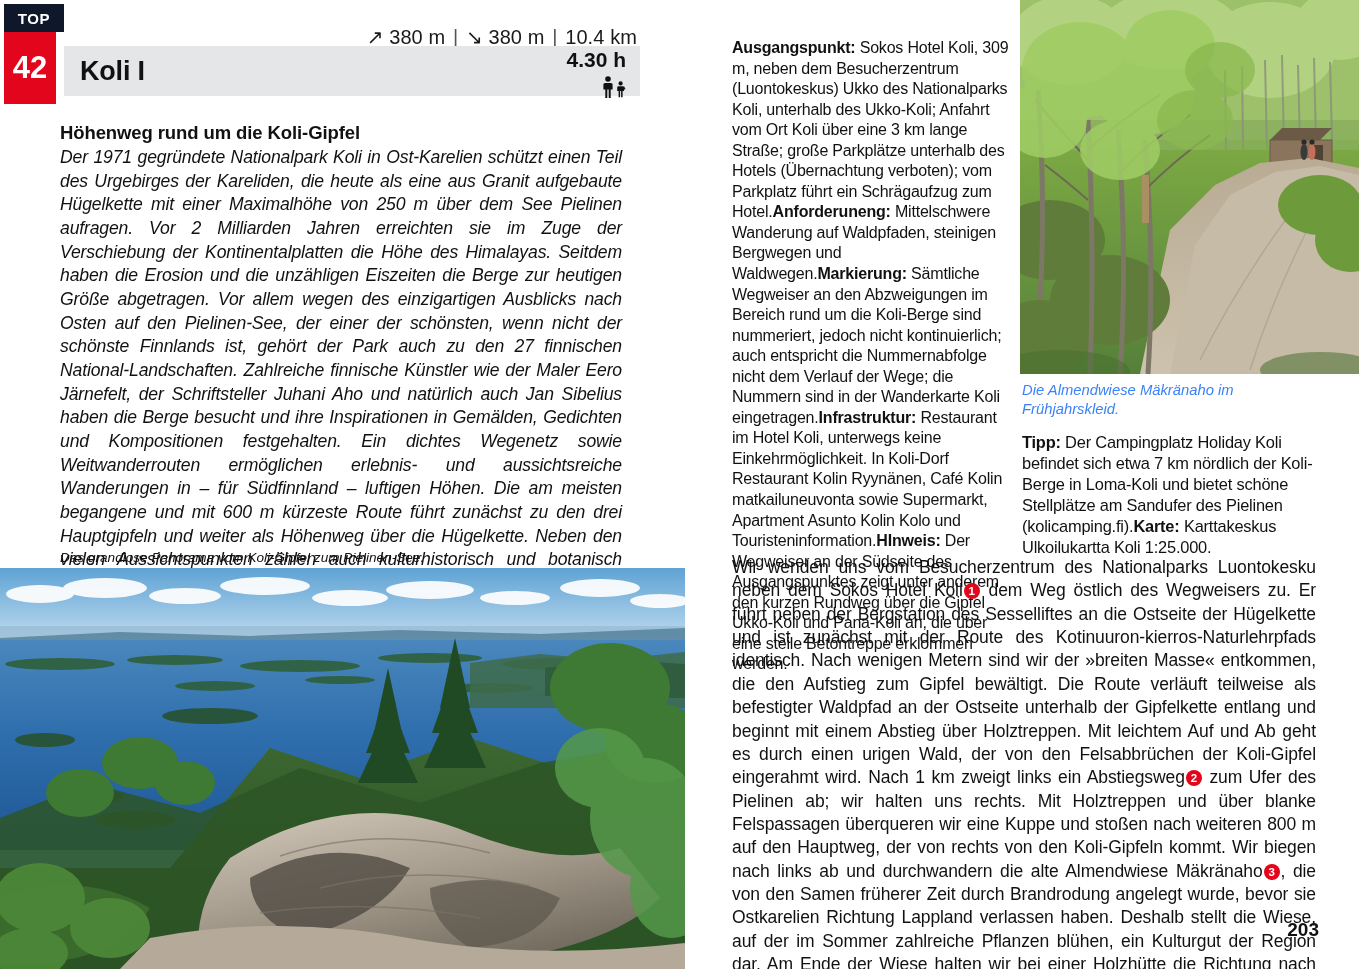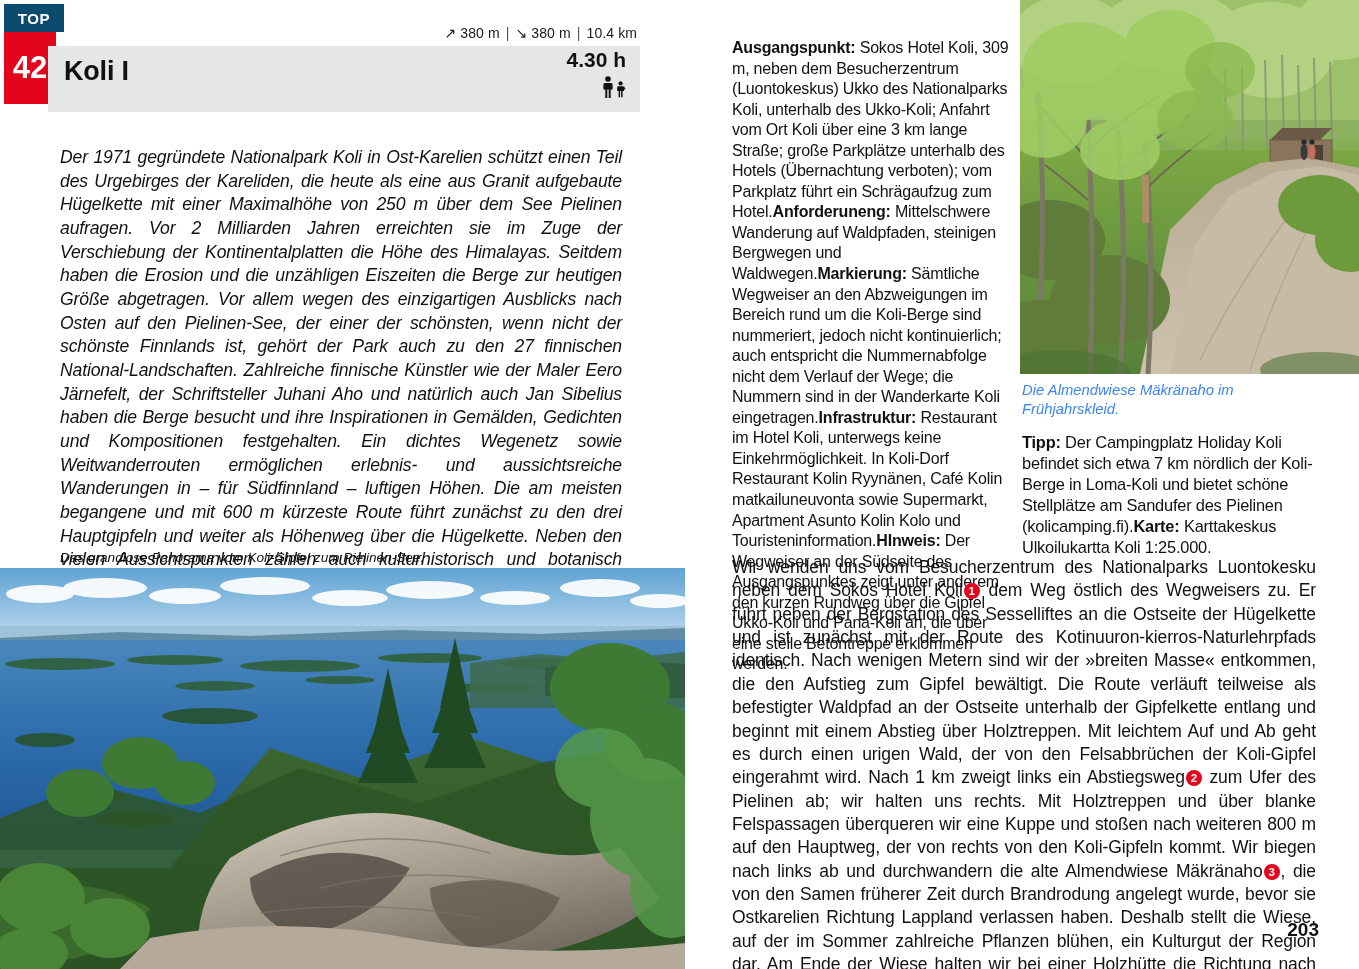--- a/index.html
+++ b/index.html
@@ -39,21 +39,21 @@
     top: 0;
     width: 645px;
     height: 115px;
   }
   .top-flag {
     position: absolute;
     left: 4px;
     top: 4px;
     width: 60px;
     height: 28px;
-    background: #0c4a6e;
+    background: #0f172a;
     color: #ffffff;
     font-size: 15px;
     font-weight: bold;
     letter-spacing: 0.6px;
     display: flex;
     align-items: center;
     justify-content: center;
   }
   .tour-number {
     position: absolute;
@@ -66,32 +66,32 @@
     font-size: 31px;
     font-weight: bold;
     display: flex;
     align-items: center;
     justify-content: center;
   }
   .stats-line {
     position: absolute;
     right: 8px;
     top: 25px;
-    font-size: 14px;
+    font-size: 20px;
     color: #1a1a1a;
     white-space: nowrap;
     letter-spacing: 0.1px;
   }
   .stats-line .sep { color: #555; margin: 0 2px; }
   .title-bar {
     position: absolute;
-    left: 48px;
+    left: 64px;
     top: 46px;
     right: 5px;
-    height: 66px;
+    height: 50px;
     background: #e4e6e8;
   }
   .tour-title {
     position: absolute;
     left: 16px;
     top: 10px;
     font-size: 27px;
     font-weight: bold;
     color: #111;
     letter-spacing: -0.2px;
@@ -285,20 +285,21 @@
           </svg>
           <svg width="10" height="17" viewBox="0 0 10 17" aria-hidden="true" style="margin-bottom:1px">
             <circle cx="4.6" cy="2.4" r="2.1" fill="#111"></circle>
             <path d="M2.4 5.3 h4.4 a1.2 1.2 0 0 1 1.2 1.2 v3.6 h-1.4 v6.2 h-1.5 v-6.2 h-1 v6.2 h-1.5 v-6.2 h-1.4 v-3.6 a1.2 1.2 0 0 1 1.2 -1.2 z" fill="#111"></path>
             <path d="M8.2 5.6 l1.3 2.6 l-1.1 0.5 l-1.3 -2.6 z" fill="#111"></path>
           </svg>
         </div>
       </div>
     </div>
 
+    <div class="subtitle">Höhenweg rund um die Koli-Gipfel</div>
 
     <div class="intro-text">Der 1971 gegründete Nationalpark Koli in Ost-Karelien schützt einen Teil des Urgebirges der Kareliden, die heute als eine aus Granit aufgebaute Hügelkette mit einer Maximalhöhe von 250 m über dem See Pielinen aufragen. Vor 2 Milliarden Jahren erreichten sie im Zuge der Verschiebung der Kontinentalplatten die Höhe des Himalayas. Seitdem haben die Erosion und die unzähligen Eiszeiten die Berge zur heutigen Größe abgetragen. Vor allem wegen des einzigartigen Ausblicks nach Osten auf den Pielinen-See, der einer der schönsten, wenn nicht der schönste Finnlands ist, gehört der Park auch zu den 27 finnischen National-Landschaften. Zahlreiche finnische Künstler wie der Maler Eero Järnefelt, der Schriftsteller Juhani Aho und natürlich auch Jan Sibelius haben die Berge besucht und ihre Inspirationen in Gemälden, Gedichten und Kompositionen festgehalten. Ein dichtes Wegenetz sowie Weitwanderrouten ermöglichen erlebnis- und aussichtsreiche Wanderungen in – für Südfinnland – luftigen Höhen. Die am meisten begangene und mit 600 m kürzeste Route führt zunächst zu den drei Hauptgipfeln und weiter als Höhenweg über die Hügelkette. Neben den vielen Aussichtspunkten zählen auch kulturhistorisch und botanisch wertvolle Almendwiesen zu den Sehenswürdigkeiten des Parks, denen wir entlang der Touren begegnen. Die hier beschriebene Tour folgt dem Höhenweg und kehrt an der Westseite der Hügelkette wieder zum Ausgangspunkt zurück.</div>
 
     <div class="photo-caption-left">Das grandiose Panorama vom Koli-Gipfel zum Pielinen-See.</div>
 
     <div class="photo-panorama">
       <svg class="photo-svg" viewBox="0 0 685 401" preserveAspectRatio="none" aria-hidden="true">
         <defs>
           <linearGradient id="skyG" x1="0" y1="0" x2="0" y2="1">
             <stop offset="0%" stop-color="#5fa3d4"></stop>

